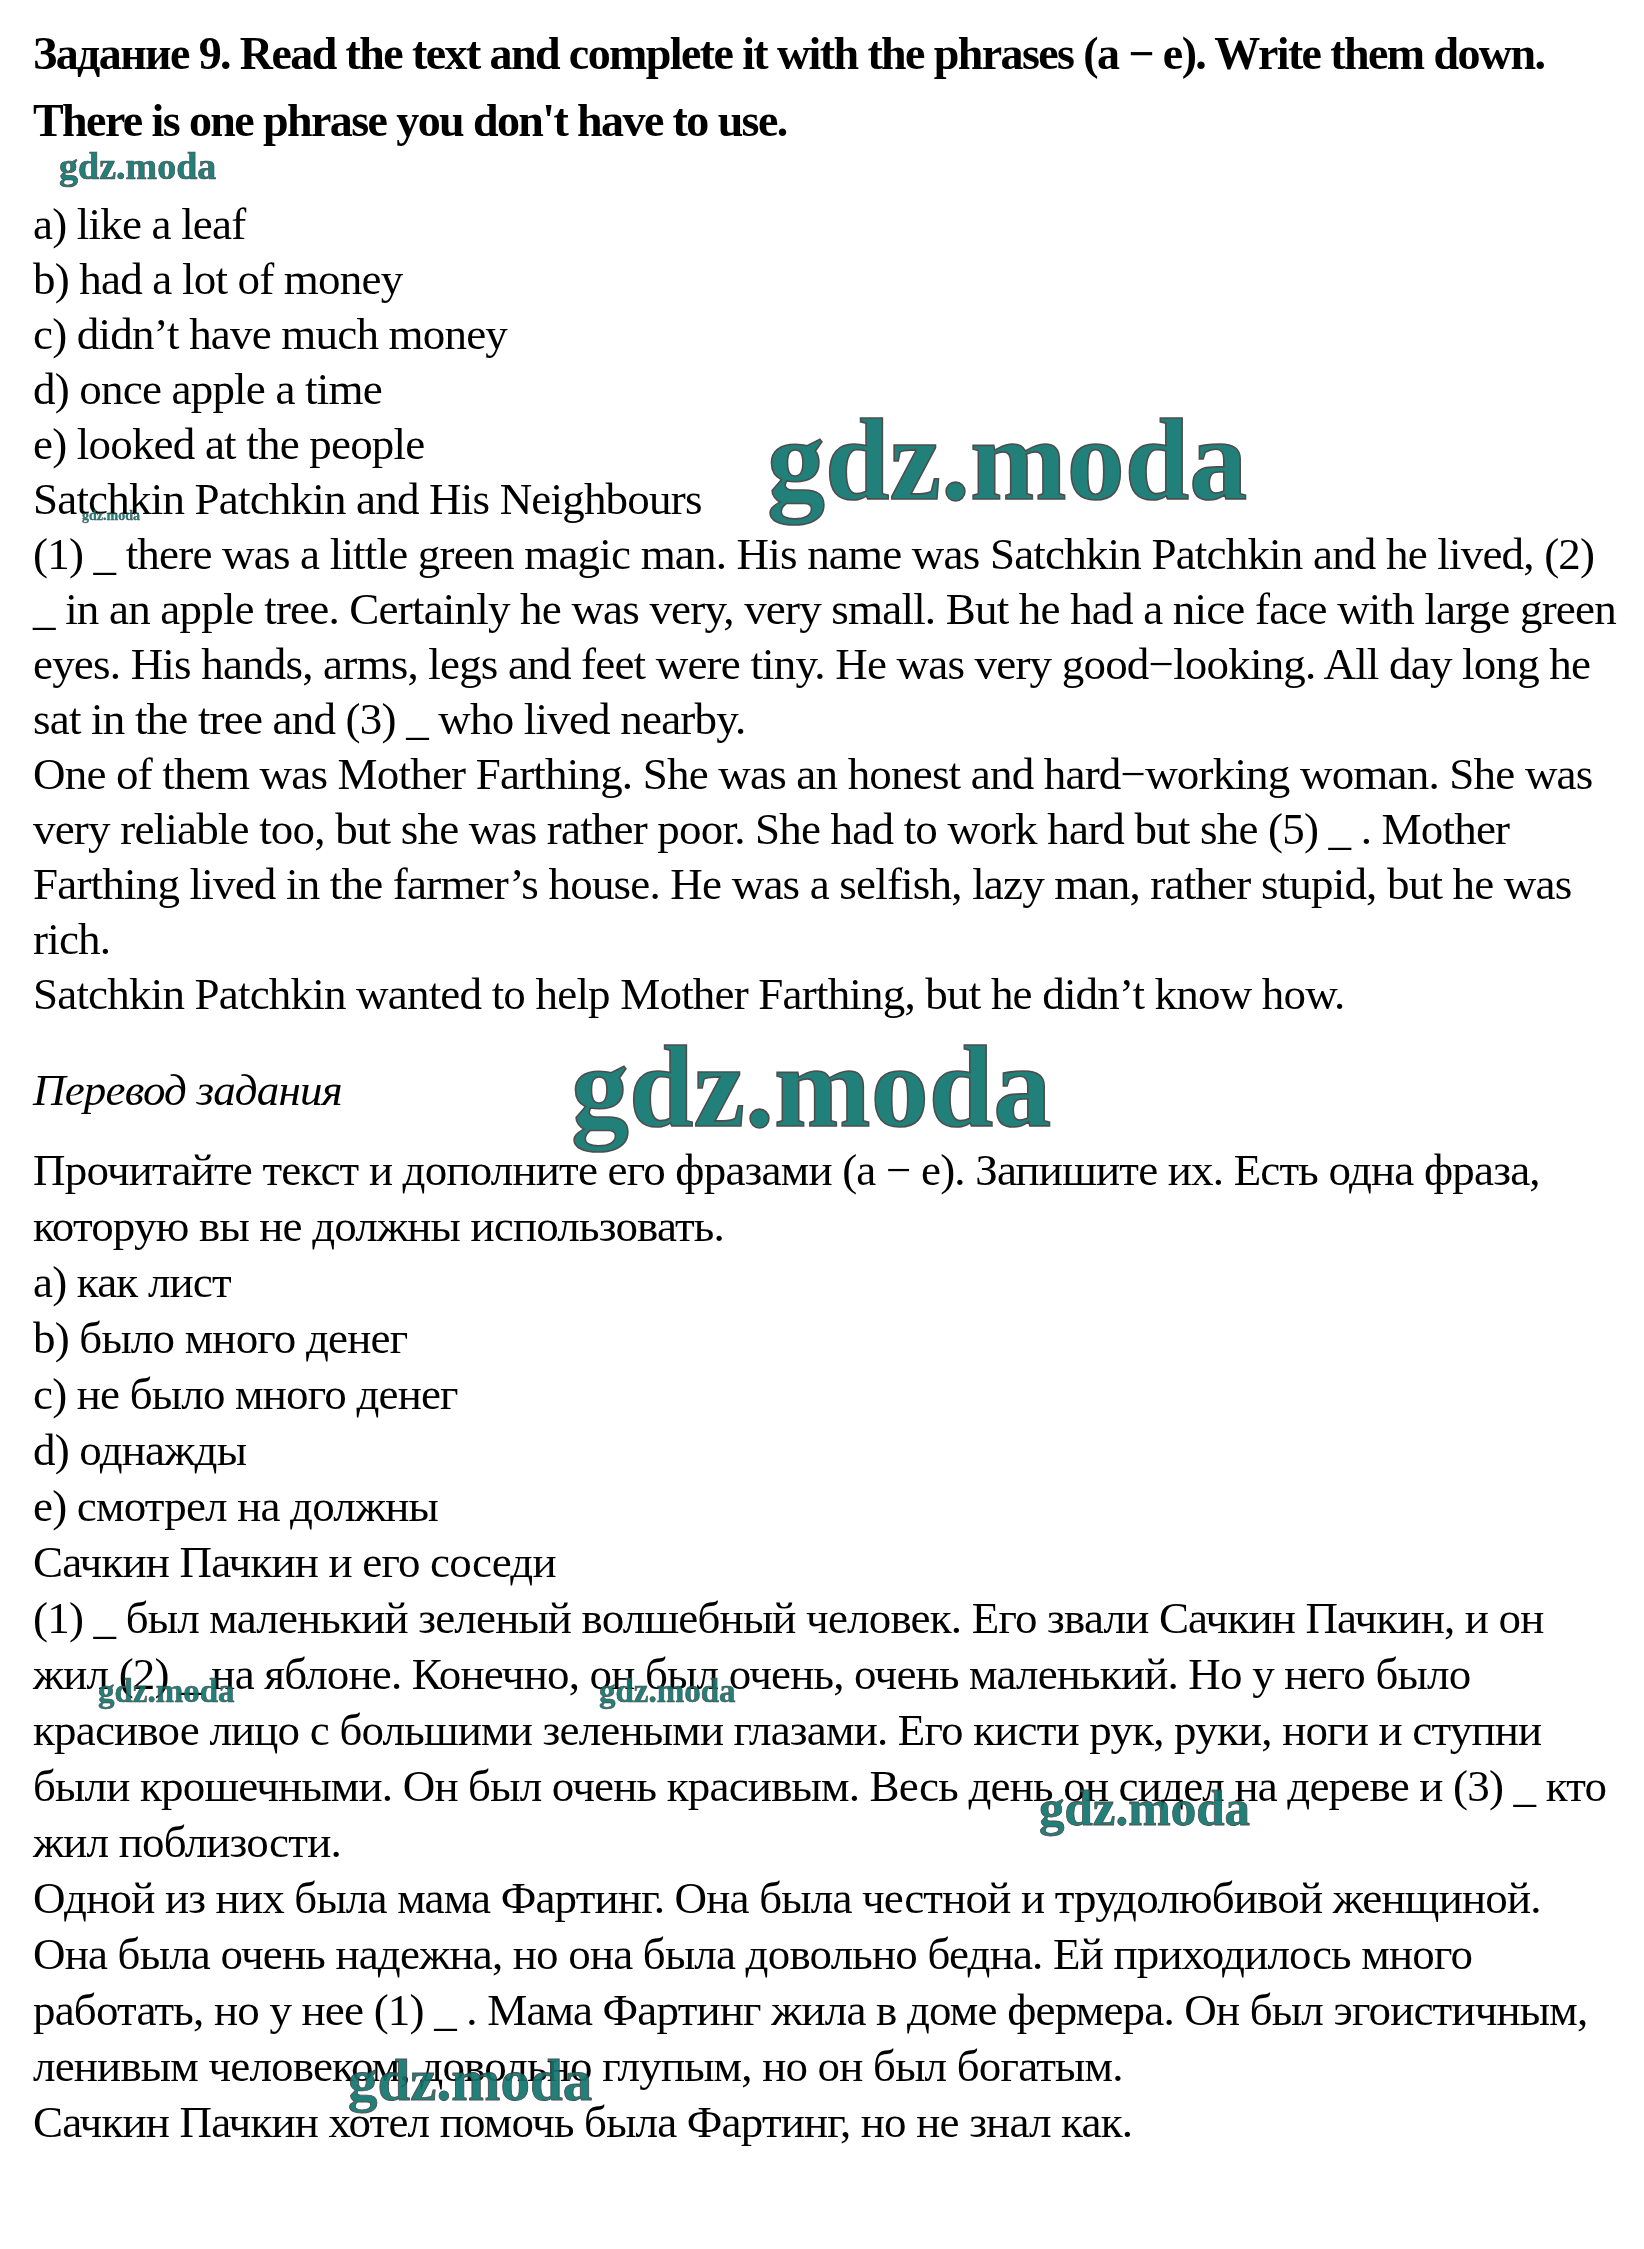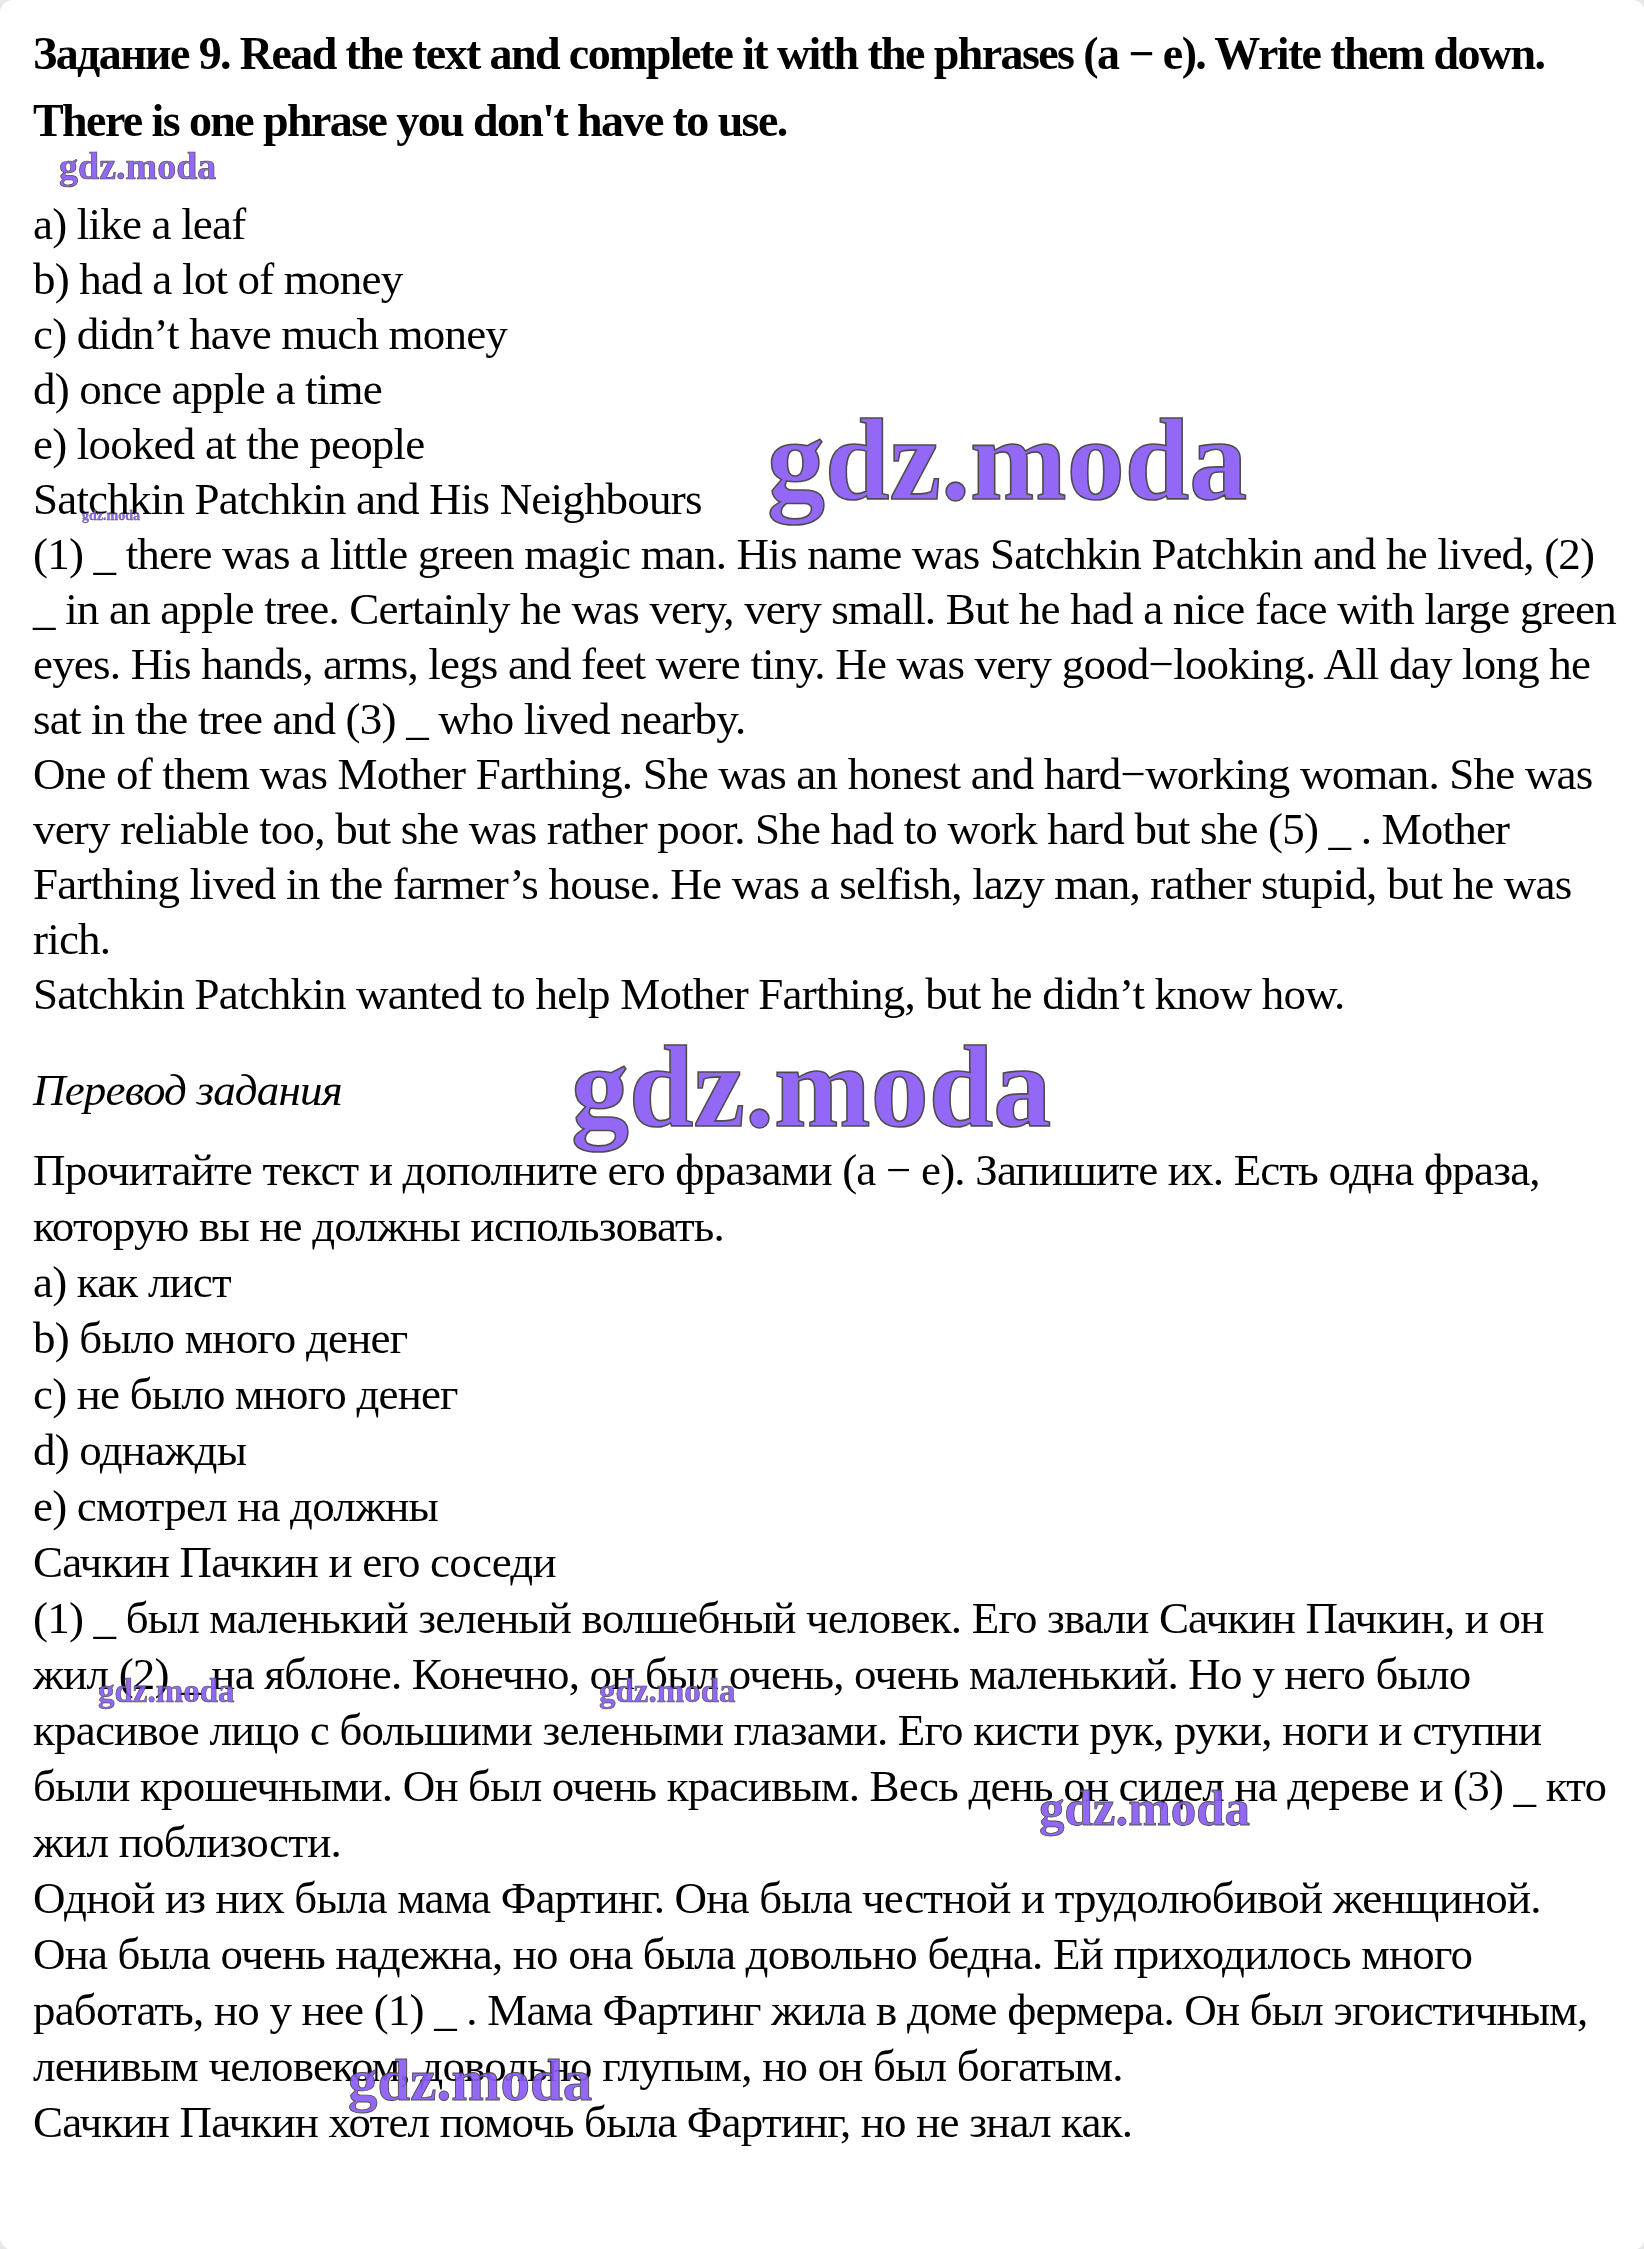--- a/index.html
+++ b/index.html
@@ -4,21 +4,20 @@
 <style>
   html, body { margin: 0; padding: 0; background: #e8e8e8; }
   .page {
     position: relative;
     width: 1645px;
     height: 2250px;
     background: #ffffff;
     overflow: hidden;
     font-family: "Liberation Serif", "DejaVu Serif", serif;
     color: #000000;
-    border-radius: 13px;
   }
   .content {
     position: absolute;
     left: 33px;
     top: 20.4px;
     width: 1591px;
   }
   .task-header {
     margin: 0;
     font-size: 46px;
@@ -47,21 +46,21 @@
     line-height: 56px;
     letter-spacing: -0.8px;
   }
   
   .wm {
     position: absolute;
     font-family: "Liberation Serif", "DejaVu Serif", serif;
     font-weight: bold;
     line-height: 1;
     white-space: nowrap;
-    color: #8b5cf6;
+    color: #0f766e;
     -webkit-text-stroke: 1px #3e3e3e;
     opacity: 0.92;
     pointer-events: none;
   }
   .wm-large-1  { left: 767px;  top: 402px;  font-size: 116px; -webkit-text-stroke-width: 1.6px; }
   .wm-large-2  { left: 571px;  top: 1029px; font-size: 116px; -webkit-text-stroke-width: 1.6px; }
   .wm-small-1  { left: 59px;   top: 147px;  font-size: 38px;  -webkit-text-stroke-width: 0.7px; }
   .wm-tiny-1   { left: 82px;  top: 509px;  font-size: 14px;  -webkit-text-stroke-width: 0.3px; }
   .wm-small-2  { left: 98px;  top: 1675px; font-size: 33px;  -webkit-text-stroke-width: 0.6px; }
   .wm-small-3  { left: 599px;  top: 1675px; font-size: 33px;  -webkit-text-stroke-width: 0.6px; }

